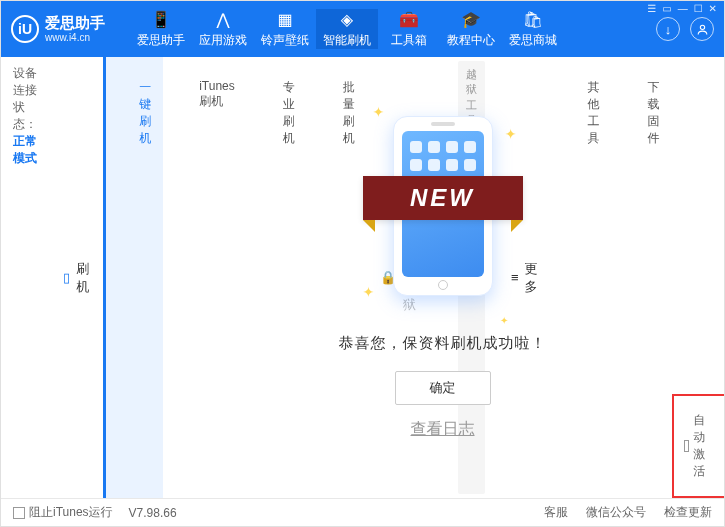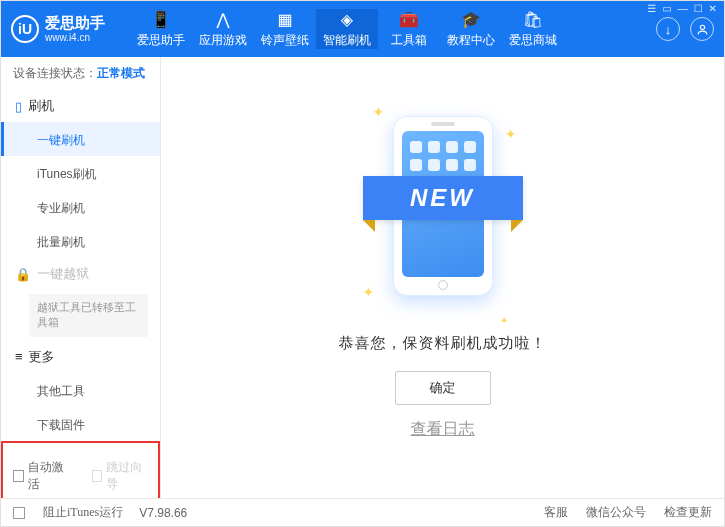--- a/index.html
+++ b/index.html
@@ -12,52 +12,52 @@
 .logo-sub { font-size: 10px; opacity: 0.9; }
 .nav { display: flex; flex: 1; height: 100%; }
 .nav-item { width: 62px; height: 100%; display: flex; flex-direction: column; align-items: center; justify-content: center; cursor: pointer; font-size: 12px; gap: 3px; }
 .nav-item.active { background: #0e66d8; }
 .nav-icon { width: 20px; height: 20px; display: flex; align-items: center; justify-content: center; font-size: 16px; }
 .header-right { display: flex; align-items: center; gap: 10px; }
 .window-controls { position: absolute; top: 3px; right: 8px; display: flex; gap: 6px; font-size: 10px; color: #fff; align-items: center; }
 .window-controls span { cursor: pointer; opacity: 0.85; }
 .circle-btn { width: 24px; height: 24px; border: 1.5px solid rgba(255,255,255,0.7); border-radius: 50%; display: flex; align-items: center; justify-content: center; cursor: pointer; font-size: 13px; }
 .body-area { flex: 1; display: flex; overflow: hidden; }
-.sidebar { width: 160px; border-right: 1px solid #e8e8e8; display: flex; flex-direction: column; }
+.sidebar { width: 160px; border-right: 1px solid #e8e8e8; display: flex; }
 .conn-status { padding: 8px 12px; font-size: 12px; color: #666; }
 .conn-status .mode { color: #1878f2; font-weight: bold; }
 .side-group { display: flex; align-items: center; padding: 7px 14px; font-size: 13px; color: #333; cursor: pointer; gap: 6px; }
 .side-group.locked { color: #bbb; }
-.side-sub { padding: 10px 12px 7px 36px; font-size: 12px; color: #555; cursor: pointer; }
+.side-sub { padding: 22px 12px 7px 36px; font-size: 12px; color: #555; cursor: pointer; }
 .side-sub.active { background: #eaf3ff; color: #1878f2; border-left: 3px solid #1878f2; padding-left: 33px; }
 .side-sub.note { background: #f5f5f5; color: #999; margin: 4px 12px 4px 28px; padding: 6px 8px; border-radius: 2px; font-size: 11px; line-height: 1.4; cursor: default; }
 .sidebar-bottom { margin-top: auto; border: 2px solid #e33; padding: 16px 10px; display: flex; gap: 22px; font-size: 12px; color: #666; }
 .chk { display: flex; align-items: center; gap: 4px; cursor: pointer; }
 .chk.disabled { color: #ccc; }
 .chk-box { width: 12px; height: 12px; border: 1px solid #999; background: #fff; }
 .chk.disabled .chk-box { border-color: #ddd; }
 .main { flex: 1; display: flex; flex-direction: column; align-items: center; justify-content: center; padding: 20px; position: relative; }
 .phone-illus { width: 120px; height: 200px; position: relative; margin-bottom: 18px; }
 .phone-body { width: 100px; height: 180px; background: #fff; border-radius: 14px; box-shadow: 0 6px 18px rgba(100,160,255,0.35); margin: 0 auto; position: relative; border: 1px solid #e0ecff; }
 .phone-screen { position: absolute; top: 14px; left: 8px; right: 8px; bottom: 18px; background: linear-gradient(160deg,#6fb8ff,#3d8cf0); border-radius: 6px; overflow: hidden; }
 .phone-btn { position: absolute; bottom: 5px; left: 50%; transform: translateX(-50%); width: 10px; height: 10px; border: 1px solid #ccc; border-radius: 50%; }
 .phone-notch { position: absolute; top: 5px; left: 50%; transform: translateX(-50%); width: 24px; height: 4px; background: #ddd; border-radius: 2px; }
-.new-ribbon { position: absolute; top: 60px; left: -20px; right: -20px; height: 44px; background: #3b82f6; display: flex; align-items: center; justify-content: center; font-size: 24px; font-weight: 900; color: #fff; letter-spacing: 3px; font-style: italic; box-shadow: 0 2px 6px rgba(0,0,0,0.12); }
+.new-ribbon { position: absolute; top: 60px; left: -20px; right: -20px; height: 44px; background: #7f1d1d; display: flex; align-items: center; justify-content: center; font-size: 24px; font-weight: 900; color: #fff; letter-spacing: 3px; font-style: italic; box-shadow: 0 2px 6px rgba(0,0,0,0.12); }
 .new-ribbon::before, .new-ribbon::after { content: ""; position: absolute; top: 100%; border: 6px solid transparent; }
 .new-ribbon::before { left: 0; border-top-color: #d9a514; border-right-color: #d9a514; }
 .new-ribbon::after { right: 0; border-top-color: #d9a514; border-left-color: #d9a514; }
 .screen-icons { position: absolute; top: 10px; left: 8px; right: 8px; display: grid; grid-template-columns: repeat(4,1fr); gap: 6px; }
 .app-dot { width: 12px; height: 12px; background: rgba(255,255,255,0.85); border-radius: 3px; }
 .sparkles { position: absolute; inset: -20px; pointer-events: none; }
 .sparkle { position: absolute; color: #ffd95a; font-size: 14px; }
 .success-msg { font-size: 15px; color: #333; margin-bottom: 18px; letter-spacing: 1px; }
 .ok-btn { padding: 7px 34px; border: 1px solid #ccc; background: #fff; font-size: 13px; color: #333; cursor: pointer; border-radius: 2px; margin-bottom: 14px; }
 .view-log { font-size: 16px; color: #999; text-decoration: underline; cursor: pointer; }
 .footer { height: 28px; border-top: 1px solid #e8e8e8; display: flex; align-items: center; padding: 0 12px; font-size: 12px; color: #666; gap: 16px; }
-.footer-left { display: flex; align-items: center; gap: 18px; font-family: Liberation Serif, serif; }
+.footer-left { display: flex; align-items: center; gap: 4px; }
 .footer-right { margin-left: auto; display: flex; gap: 18px; }
 .footer-right span { cursor: pointer; }
 svg { display: block; }
 </style>
 </head>
 <body>
 
 <div class="window-controls">
   <span>☰</span>
   <span>▭</span>

